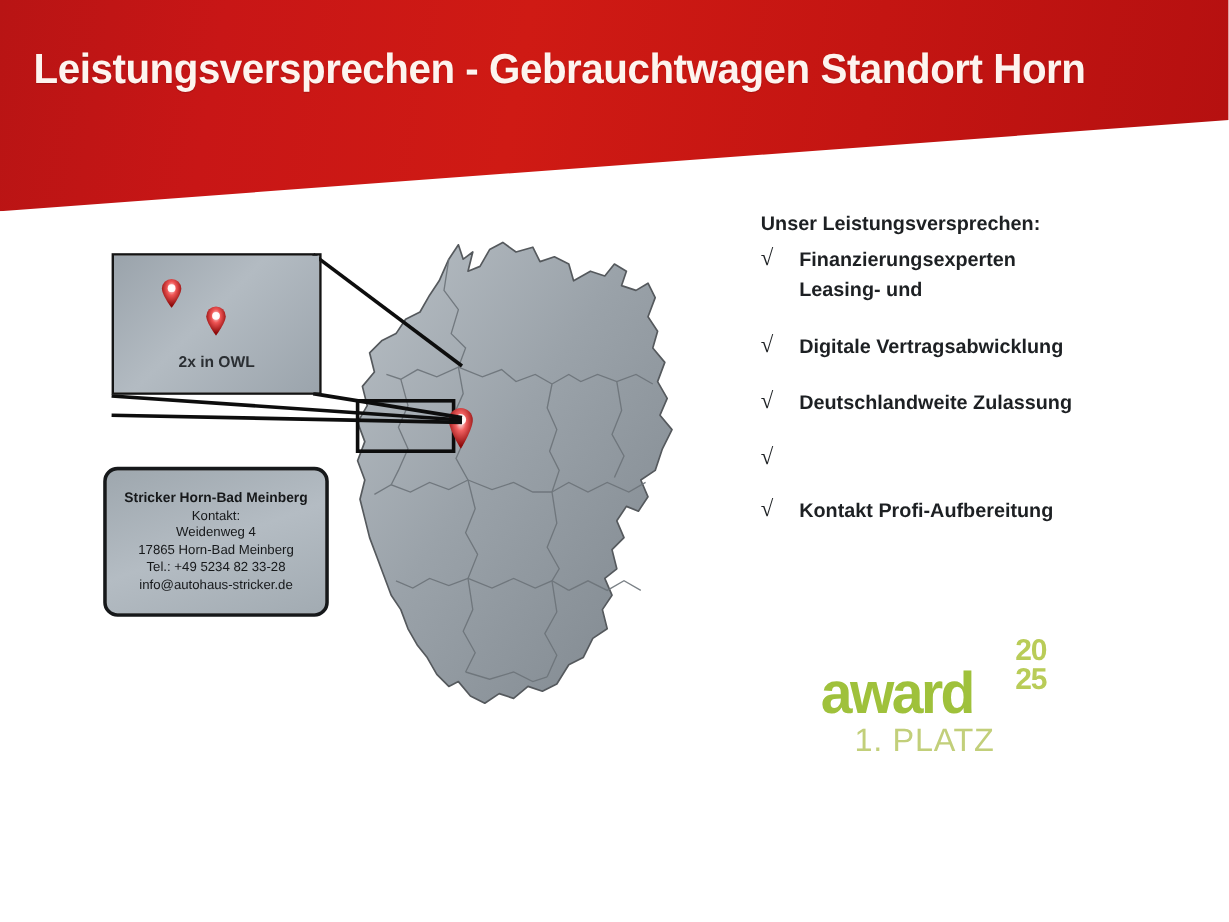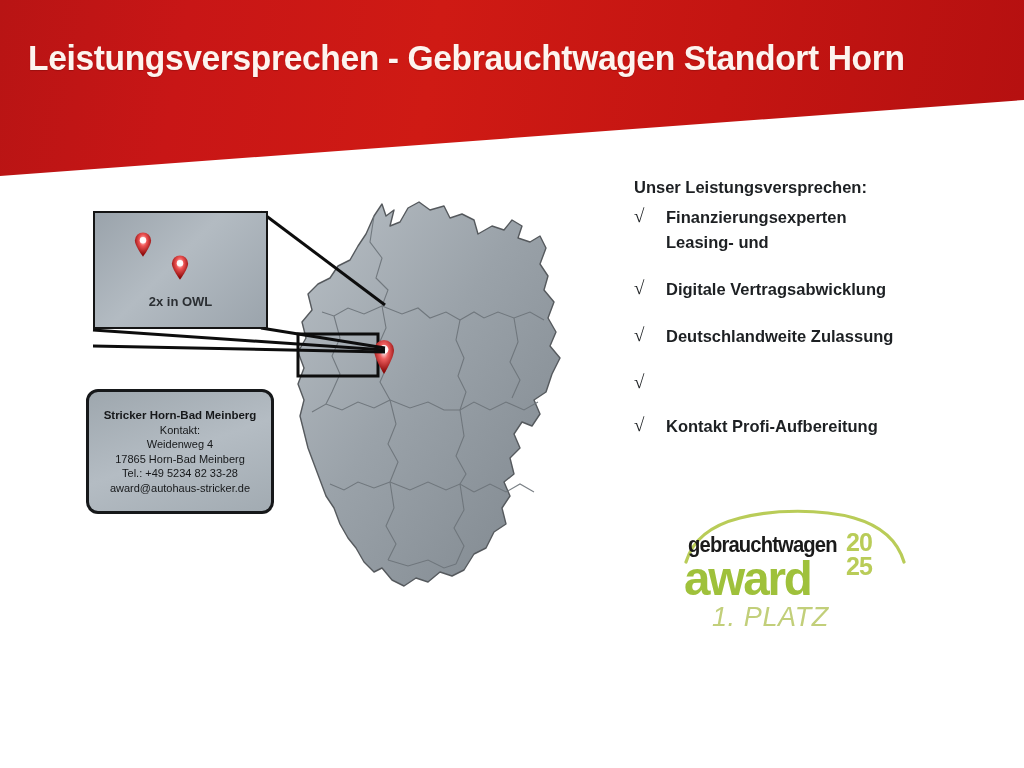--- a/index.html
+++ b/index.html
@@ -101,21 +101,20 @@
   }
   .award-year{
     position:absolute;left:170px;top:22px;
     font-size:25px;font-weight:bold;color:#b9cc58;line-height:24px;
     font-family:"Liberation Sans",sans-serif;letter-spacing:-1px;
   }
   .award-platz{
     position:absolute;left:36px;top:94px;
     font-size:27px;color:#c2cf7a;letter-spacing:0.6px;
     font-family:"Liberation Sans",sans-serif;
-    font-style:italic;
   }
 
   
   .logobar{position:absolute;left:0;top:648px;width:1024px;height:92px;}
 
   
   .footer-bar{position:absolute;left:0;top:740px;width:1024px;height:28px;background:#7d7f78;}
 </style>
 </head>
 <body>
@@ -213,21 +212,21 @@
     </svg>
     <div class="inset-label">2x in OWL</div>
   </div>
 
   <div class="contact-box">
     <div class="strong">Stricker Horn-Bad Meinberg</div>
     <div>Kontakt:</div>
     <div>Weidenweg 4</div>
     <div>17865 Horn-Bad Meinberg</div>
     <div>Tel.: +49 5234 82 33-28</div>
-    <div>award@autohaus-stricker.de</div>
+    <div>info@autohaus-stricker.de</div>
   </div>
 
   <div class="promise">
     <div class="promise-head">Unser Leistungsversprechen:</div>
 
     <div class="promise-row">
       <div class="check">√</div>
       <div>
         <div class="promise-text">Finanzierungsexperten</div>
         <div class="promise-text">Leasing- und</div>
@@ -248,26 +247,20 @@
       <div class="check">√</div>
     </div>
 
     <div class="promise-row">
       <div class="check">√</div>
       <div class="promise-text">Kontakt Profi-Aufbereitung</div>
     </div>
   </div>
 
   <div class="award">
-    <div class="award-top">
-      <svg class="award-car" width="228" height="56" viewBox="0 0 228 56" xmlns="http://www.w3.org/2000/svg">
-        <path d="M4 54 C10 34 26 18 58 10 C92 1 140 1 172 10 C200 18 216 34 222 54" fill="none" stroke="#b9cc58" stroke-width="3.2" stroke-linecap="round"></path>
-      </svg>
-      <div class="award-gw">gebrauchtwagen</div>
-    </div>
     <div class="award-word">award</div>
     <div class="award-year">
       <div>20</div>
       <div>25</div>
     </div>
     <div class="award-platz">1. PLATZ</div>
   </div>
 
   <div class="logobar">
 

